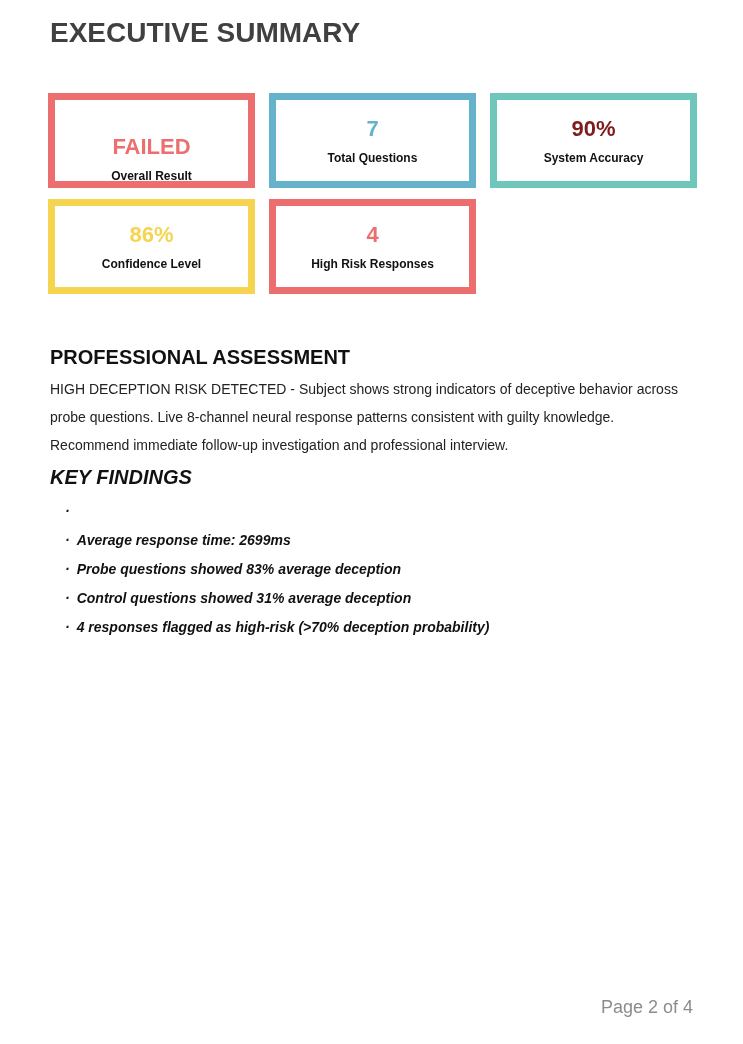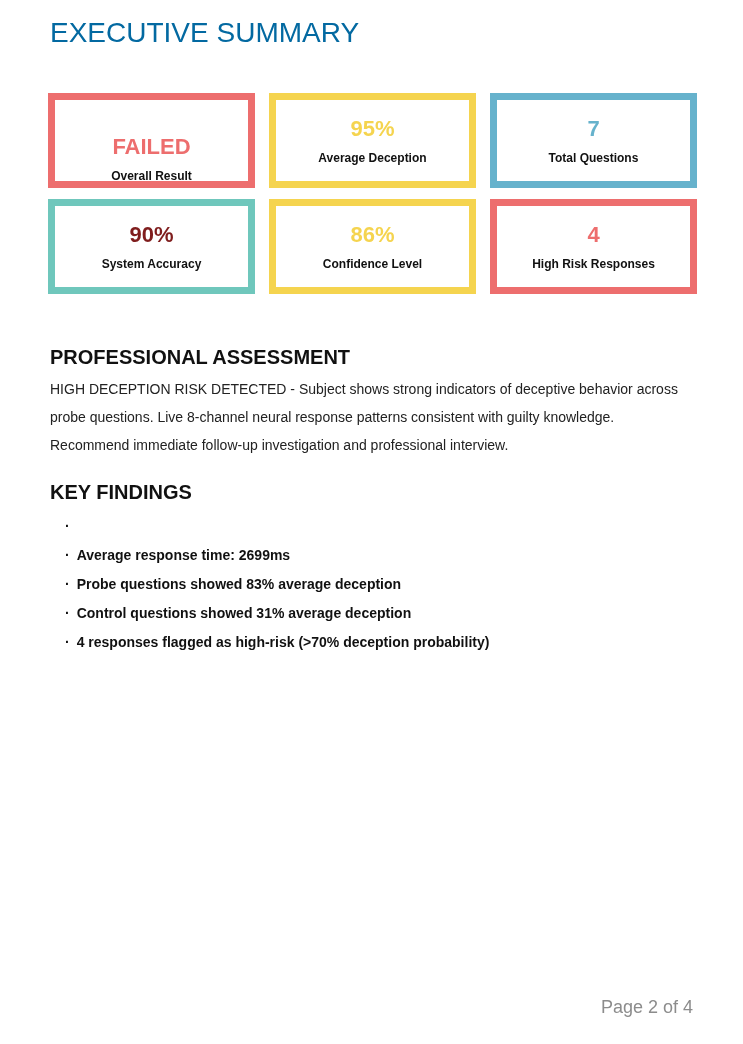--- a/index.html
+++ b/index.html
@@ -12,22 +12,22 @@
     position: relative;
     width: 743px;
     height: 1044px;
     background: #ffffff;
     overflow: hidden;
   }
   .page-title {
     margin: 18px 50px 0 50px;
     font-size: 28px;
     line-height: 30px;
-    font-weight: normal;
-    color: #0369a1;
+    font-weight: bold;
+    color: #404040;
   }
   .cards {
     margin: 45px 46px 0 48px;
     width: 649px;
     display: grid;
     grid-template-columns: 1fr 1fr 1fr;
     column-gap: 14px;
     row-gap: 11px;
   }
   .card {
@@ -60,21 +60,21 @@
     color: #111111;
   }
   .pa-section { margin-top: 51px; }
   .pa-body {
     margin-top: 6px;
     max-width: 645px;
     font-size: 14px;
     line-height: 28px;
     color: #222222;
   }
-  .kf-section { margin-top: 21px; }
+  .kf-section { margin-top: 6px; font-style: italic; }
   .kf-list {
     list-style: none;
     margin-top: 15px;
     padding-left: 15px;
   }
   .kf-item {
     font-size: 14px;
     font-weight: bold;
     line-height: 15px;
     color: #111111;
@@ -98,24 +98,20 @@
 <body>
 
 <div class="page">
 
   <h1 class="page-title">EXECUTIVE SUMMARY</h1>
 
   <div class="cards">
     <div class="card" style="border-color: rgb(237, 110, 110);">
       <div class="card-value" style="color: rgb(237, 110, 110); margin-top: 36px;">FAILED</div>
       <div class="card-label">Overall Result</div>
-    </div>
-    <div class="card" style="border-color: rgb(245, 212, 79);">
-      <div class="card-value" style="color: rgb(245, 212, 79);">95%</div>
-      <div class="card-label">Average Deception</div>
     </div>
     <div class="card" style="border-color: rgb(102, 178, 204);">
       <div class="card-value" style="color: rgb(102, 178, 204);">7</div>
       <div class="card-label">Total Questions</div>
     </div>
     <div class="card" style="border-color: rgb(111, 199, 188);">
       <div class="card-value" style="color: #7f1d1d;">90%</div>
       <div class="card-label">System Accuracy</div>
     </div>
     <div class="card" style="border-color: rgb(245, 212, 79);">

